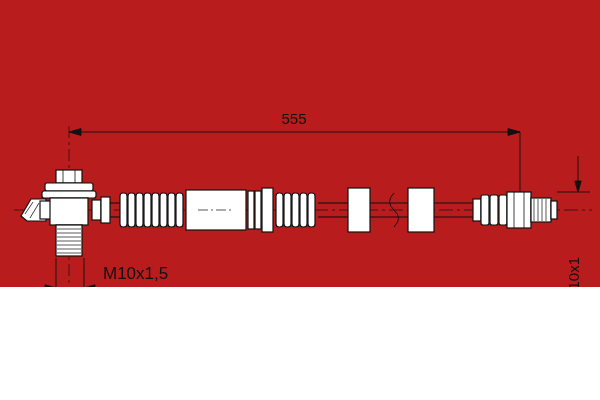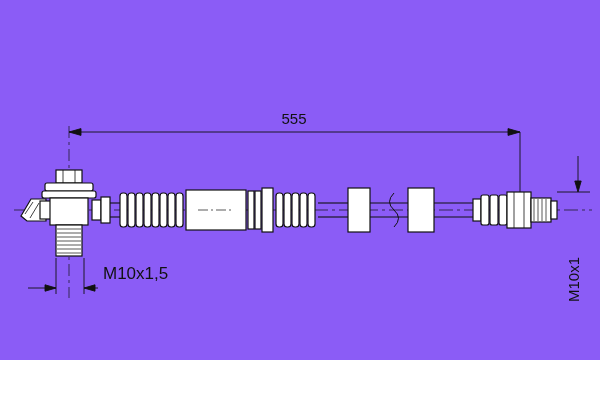--- a/index.html
+++ b/index.html
@@ -4,22 +4,22 @@
 <style>
   html, body {
     margin: 0;
     padding: 0;
     background: #ffffff;
     font-family: "Liberation Sans", "DejaVu Sans", sans-serif;
   }
   .canvas {
     position: relative;
     width: 600px;
-    height: 360px;
-    background: #8b5cf6;
+    height: 287px;
+    background: #b91c1c;
     overflow: hidden;
   }
   svg text {
     font-family: "Liberation Sans", "DejaVu Sans", sans-serif;
     fill: #111111;
   }
   .dim-text { font-size: 15px; }
   .thread-text { font-size: 17px; }
   .thread-text-vert { font-size: 15px; }
 </style>

